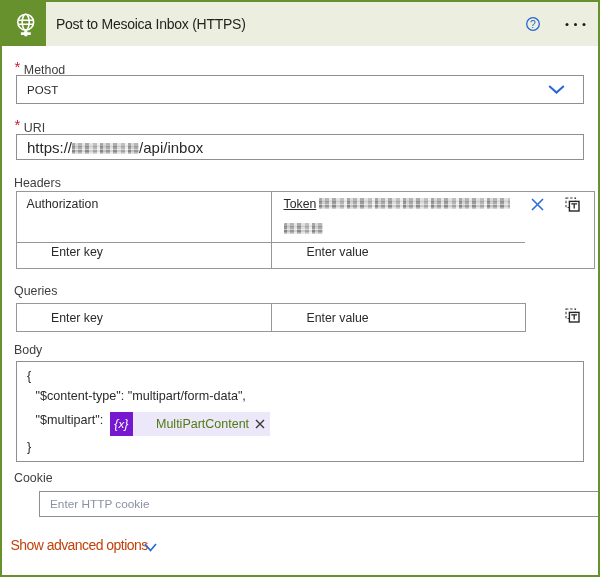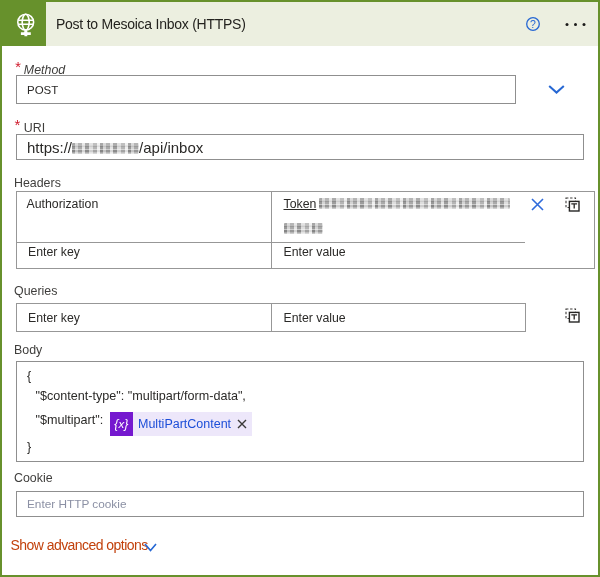--- a/index.html
+++ b/index.html
@@ -13,38 +13,38 @@
 .hdr { left:0; top:0; width:596px; height:44px; background:#ecefe0; }
 .icon { left:0; top:0; width:44px; height:44px; background:#67912c; }
 .title { left:54px; top:0; height:44px; line-height:44px; font-size:14px; letter-spacing:-0.25px; color:#24231f; }
 
 
 .lbl { font-size:12.4px; color:#3f3e3c; line-height:15px; white-space:nowrap; }
 .req { color:#d01b2c; font-size:15px; margin-right:3.5px; position:relative; top:-2px; }
 
 
 .inp { border:1px solid #8f8f8f; background:#fff; font-size:15px; color:#2b2a28; }
-.ph { color:#8b90a4; font-size:11.8px; }
+.ph { color:#8b90a4; font-size:11.8px;margin-left:23px; }
 
 
 .tbl { border:1px solid #979797; background:#fff; }
 .cell { position:absolute; font-size:12.3px; color:#2b2a28; white-space:nowrap; }
 
 .redact { display:inline-block; height:11px; border-radius:1px; vertical-align:-1px;
   background:
     repeating-linear-gradient(0deg, rgba(255,255,255,.35) 0 1px, rgba(255,255,255,0) 1px 4px, rgba(255,255,255,.45) 4px 5px, rgba(255,255,255,0) 5px 8px, rgba(255,255,255,.3) 8px 9px, rgba(255,255,255,0) 9px 11px),
     repeating-linear-gradient(0deg, rgba(255,255,255,.25) 0 2px, rgba(90,90,90,.10) 2px 4px, rgba(255,255,255,.12) 4px 7px, rgba(120,120,120,.14) 7px 9px),
     repeating-linear-gradient(90deg, #8a8a8a 0 3px, #cfcfcf 3px 6px, #9e9e9e 6px 10px, #e2e2e2 10px 13px, #909090 13px 17px, #dadada 17px 21px, #ababab 21px 25px, #ededed 25px 28px);
   filter: blur(0.7px);
 }
 
 
 .pill { display:flex; align-items:center; height:24px; background:#ede7fa; }
 .pillsq { width:23.5px; height:24px; background:#7518cf; color:#fff; display:flex; align-items:center; justify-content:center; font-size:12.5px; font-style:italic; }
-.pilltxt { font-size:12.5px; color:#1d4ed8; padding-left:5px; }
+.pilltxt { font-size:12.5px; color:#4d7c0f; padding-left:23px; }
 .jsonline { position:absolute; font-size:12.6px; color:#2b2a28; line-height:20px; white-space:nowrap; }
 </style>
 </head>
 <body>
 <div class="card">
 
   <div class="abs hdr"></div>
   <div class="abs icon">
     <svg width="44" height="44" viewBox="0 0 44 44">
       <g stroke="#fff" fill="none" stroke-width="1.6">
@@ -63,22 +63,22 @@
     </svg>
   </div>
   <div class="abs" style="left:563px;top:20.8px;">
     <svg width="23" height="4" viewBox="0 0 23 4">
       <circle cx="2" cy="1.6" r="1.5" fill="#1b1a19"></circle>
       <circle cx="10.5" cy="1.6" r="1.5" fill="#1b1a19"></circle>
       <circle cx="19" cy="1.6" r="1.5" fill="#1b1a19"></circle>
     </svg>
   </div>
 
-  <div class="abs lbl" style="left:12.5px;top:58.5px;font-style:italic;"><span class="req">*</span>Method</div>
-  <div class="abs inp" style="left:14px;top:73px;width:500px;height:28.5px;line-height:29px;padding-left:10px;font-size:11.5px;">POST</div>
+  <div class="abs lbl" style="left:12.5px;top:58.5px;"><span class="req">*</span>Method</div>
+  <div class="abs inp" style="left:14px;top:73px;width:568px;height:28.5px;line-height:29px;padding-left:10px;font-size:11.5px;">POST</div>
   <div class="abs" style="left:546px;top:83px;">
     <svg width="17" height="9" viewBox="0 0 17 9">
         <path d="M1.2 1 L8.5 7.6 L15.8 1" fill="none" stroke="#2667d3" stroke-width="2"></path>
       </svg>
   </div>
 
   <div class="abs lbl" style="left:12.5px;top:117px;"><span class="req">*</span>URI</div>
   <div class="abs inp" style="left:14px;top:131.5px;width:568px;height:26px;line-height:26px;padding-left:10px;">https://<span class="redact" style="width:67px;"></span>/api/inbox</div>
 
   <div class="abs lbl" style="left:12px;top:174px;">Headers</div>

